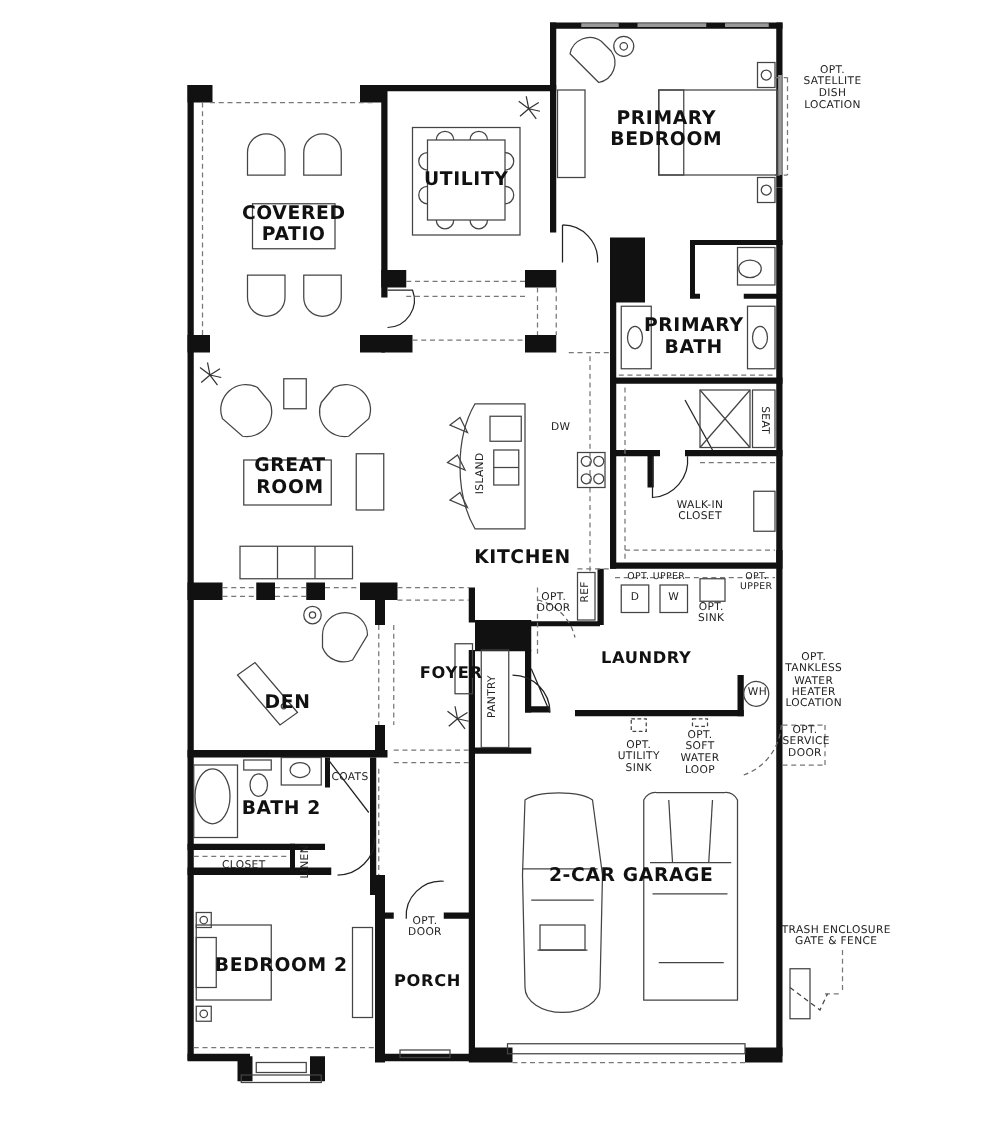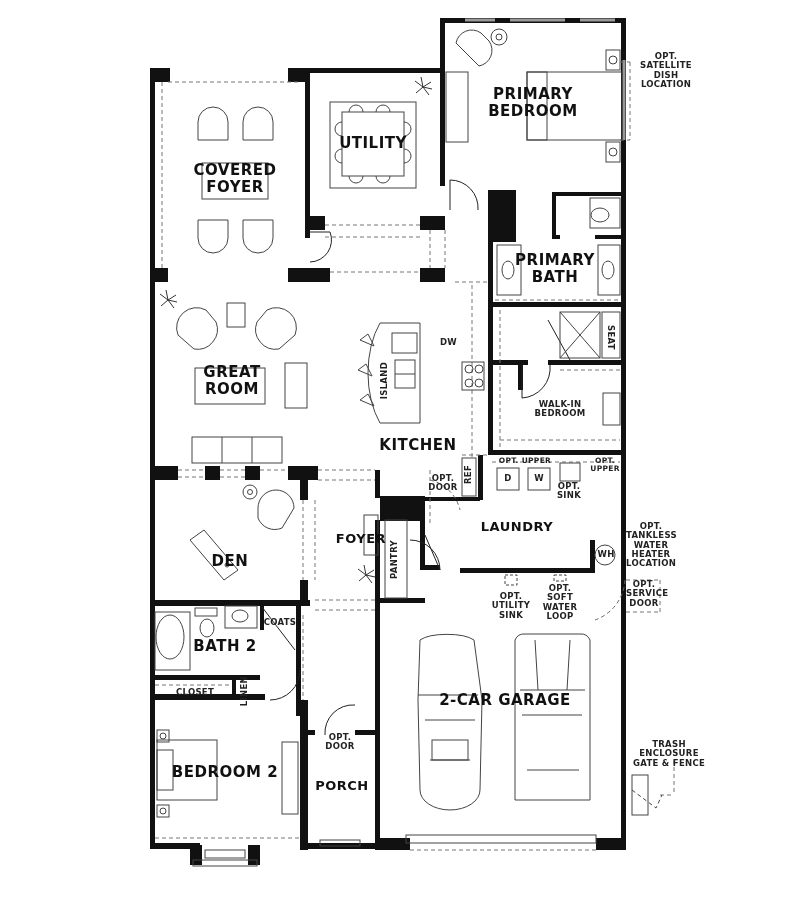--- a/index.html
+++ b/index.html
@@ -1,20 +1,20 @@
 <!DOCTYPE html>
 <html><head>
 <meta charset="utf-8">
 <style>
   html, body { margin:0; padding:0; background:#ffffff; }
   body { width:800px; height:900px; position:relative; overflow:hidden; font-family:"DejaVu Sans", sans-serif; }
   #plan { position:absolute; left:0; top:0; width:800px; height:900px; }
   .lbl { position:absolute; font-family:"DejaVu Sans", sans-serif; font-weight:bold; color:#111; text-align:center; line-height:1.1; white-space:pre-line; letter-spacing:0.5px; }
   .lbl.room { font-size:15px; }
-  .lbl.small { font-size:8.5px; font-weight:bold; color:#222; letter-spacing:0.3px; }
+  .lbl.small { font-size:8.5px; font-weight:normal; color:#222; letter-spacing:0.3px; }
   .lbl.vert { writing-mode:vertical-rl; transform:rotate(180deg); }
   .lbl.vert-down { writing-mode:vertical-rl; }
 </style>
 </head>
 <body>
 
 <svg id="plan" viewBox="0 0 800 900" xmlns="http://www.w3.org/2000/svg">
   <g fill="none" stroke="#111" stroke-width="1">
 
     <g fill="#111" stroke="none">
@@ -302,38 +302,38 @@
           <path d="M0 0 l-8 -6 M0 0 l8 -5 M0 0 l-2 -10 M0 0 l6 8 M0 0 l-7 6 M0 0 l9 2"></path>
         </g>
       <g transform="translate(366,575)">
           <path d="M0 0 l-8 -6 M0 0 l8 -5 M0 0 l-2 -10 M0 0 l6 8 M0 0 l-7 6 M0 0 l9 2"></path>
         </g>
     </g>
   </g>
 </svg>
 
 <div class="lbl room" style="left:180px;top:162px;width:110px;">COVERED
-FOYER</div>
+PATIO</div>
 <div class="lbl room" style="left:330px;top:135px;width:86px;">UTILITY</div>
 <div class="lbl room" style="left:470px;top:86px;width:126px;">PRIMARY
 BEDROOM</div>
 <div class="lbl room" style="left:505px;top:252px;width:100px;">PRIMARY
 BATH</div>
 <div class="lbl room" style="left:185px;top:364px;width:94px;">GREAT
 ROOM</div>
 <div class="lbl room" style="left:370px;top:437px;width:96px;">KITCHEN</div>
 <div class="lbl room" style="left:195px;top:535px;width:70px;margin-top:18px;">DEN</div>
 <div class="lbl room" style="left:312px;top:532px;width:66px;font-size:13px;margin-left:16px;">FOYER</div>
 <div class="lbl room" style="left:467px;top:520px;width:100px;font-size:13px;">LAUNDRY</div>
 <div class="lbl room" style="left:186px;top:638px;width:78px;">BATH 2</div>
 <div class="lbl room" style="left:170px;top:764px;width:110px;">BEDROOM 2</div>
 <div class="lbl room" style="left:310px;top:779px;width:64px;font-size:13px;">PORCH</div>
 <div class="lbl room" style="left:420px;top:692px;width:170px;">2-CAR GARAGE</div>
 <div class="lbl small" style="left:530px;top:400px;width:60px;">WALK-IN
-BEDROOM</div>
+CLOSET</div>
 
 <div class="lbl small vert" style="left:380px;top:362px;">ISLAND</div>
 <div class="lbl small" style="left:392px;top:338px;width:25px;padding-left:44px;">DW</div>
 <div class="lbl small vert" style="left:464px;top:465px;">REF</div>
 <div class="lbl small vert" style="left:390px;top:540px;">PANTRY</div>
 <div class="lbl small" style="left:262px;top:618px;width:36px;">COATS</div>
 <div class="lbl small vert" style="left:240px;top:676px;">LINEN</div>
 <div class="lbl small" style="left:160px;top:688px;width:70px;">CLOSET</div>
 <div class="lbl small vert-down" style="left:606px;top:325px;">SEAT</div>
 <div class="lbl small" style="left:596px;top:550px;width:20px;">WH</div>

